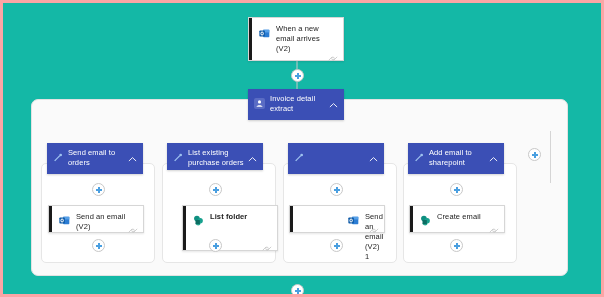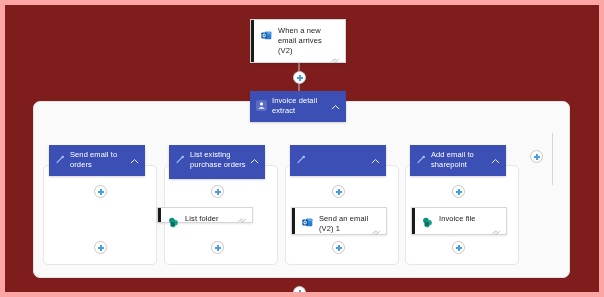--- a/index.html
+++ b/index.html
@@ -4,22 +4,22 @@
 <style>
   html,body{margin:0;padding:0;}
   body{
     width:604px;height:297px;overflow:hidden;
     background:#ffffff;
     font-family:"Liberation Sans","DejaVu Sans",sans-serif;
     -webkit-font-smoothing:antialiased;
   }
   #canvas{
     position:relative;width:604px;height:297px;
-    background:#7f1d1d;
-    border:5px solid #fca5a5;
+    background:#14b8a6;
+    border:3px solid #fca5a5;
     box-sizing:border-box;
     overflow:hidden;
   }
   .svg-layer{position:absolute;left:0;top:0;width:604px;height:297px;pointer-events:none;}
 
   
   .card{
     position:absolute;
     background:#ffffff;
     border:1px solid #d6d6d6;
@@ -185,138 +185,159 @@
     <span class="bn-title">Send email to orders</span>
     <span class="bn-chevron">
       <svg width="9" height="7" viewBox="0 0 10 7">
         <path d="M1 5.2 L5 1.4 L9 5.2" fill="none" stroke="#ffffff" stroke-width="1"></path>
       </svg>
     </span>
   </div>
 
   <div class="plus" style="left:89px;top:180px;"></div>
 
-
-  <div class="plus" style="left:89px;top:236px;"></div>
-
-  <div class="branch-box" style="left:159px;top:160px;width:114px;height:100px;"></div>
-
-  <div class="bluenode" style="left:164px;top:140px;width:96px;height:34px;">
-    <span class="bn-icon">
-      <svg width="10" height="10" viewBox="0 0 12 12">
-        <path d="M2 9.5 L8.2 3.2" stroke="#9fc3f0" stroke-width="1.5" fill="none"></path>
-        <circle cx="9.2" cy="2.4" r="1.6" fill="#9fc3f0"></circle>
-      </svg>
-    </span>
-    <span class="bn-title">List existing purchase orders</span>
-    <span class="bn-chevron">
-      <svg width="9" height="7" viewBox="0 0 10 7">
-        <path d="M1 5.2 L5 1.4 L9 5.2" fill="none" stroke="#ffffff" stroke-width="1"></path>
-      </svg>
-    </span>
-  </div>
-
-  <div class="plus" style="left:206px;top:180px;"></div>
-
-  <div class="card" style="left:152px;top:202px;width:96px;height:16px;">
-    <div class="accent"></div>
-    <div class="card-top">
-      <span style="flex:0 0 auto;margin-top:0px;">
-        <svg width="11" height="11" viewBox="0 0 14 14">
-          <circle cx="5" cy="4.6" r="3.6" fill="#0f8f80"></circle>
-          <circle cx="9.2" cy="7.2" r="3.3" fill="#17a08e"></circle>
-          <circle cx="6.6" cy="10.4" r="3" fill="#2fb39c"></circle>
-          <rect x="3.2" y="6.4" width="5.6" height="5.4" rx="0.8" fill="#0b6d62"></rect>
-        </svg>
-      </span>
-      <span class="card-title">List folder</span>
-    </div>
-    <span class="card-foot">
-      <svg width="10" height="9" viewBox="0 0 12 10">
-        <path d="M1 7 L5 3 M7 7 L11 3" stroke="#8a8a8a" stroke-width="1.1" fill="none"></path>
-        <circle cx="6" cy="5" r="1.6" fill="none" stroke="#8a8a8a" stroke-width="1"></circle>
-      </svg>
-    </span>
-  </div>
-
-  <div class="plus" style="left:206px;top:236px;"></div>
-
-  <div class="branch-box" style="left:280px;top:160px;width:114px;height:100px;"></div>
-
-  <div class="bluenode" style="left:285px;top:140px;width:96px;height:31px;">
-    <span class="bn-icon">
-      <svg width="10" height="10" viewBox="0 0 12 12">
-        <path d="M2 9.5 L8.2 3.2" stroke="#9fc3f0" stroke-width="1.5" fill="none"></path>
-        <circle cx="9.2" cy="2.4" r="1.6" fill="#9fc3f0"></circle>
-      </svg>
-    </span>
-    <span class="bn-chevron">
-      <svg width="9" height="7" viewBox="0 0 10 7">
-        <path d="M1 5.2 L5 1.4 L9 5.2" fill="none" stroke="#ffffff" stroke-width="1"></path>
-      </svg>
-    </span>
-  </div>
-
-  <div class="plus" style="left:327px;top:180px;"></div>
-
-  <div class="card" style="left:286px;top:202px;width:96px;height:28px;">
+  <div class="card" style="left:45px;top:202px;width:96px;height:28px;">
     <div class="accent"></div>
     <div class="card-top">
       <span style="flex:0 0 auto;margin-top:0px;">
         <svg width="11" height="11" viewBox="0 0 16 16">
           <rect x="6" y="2.5" width="9" height="11" rx="1" fill="#2b7cd3"></rect>
           <rect x="6" y="2.5" width="9" height="4" fill="#56a0e8"></rect>
           <rect x="0.5" y="3.5" width="8" height="9" rx="1.2" fill="#0f5ba8"></rect>
           <ellipse cx="4.5" cy="8" rx="2.3" ry="2.8" fill="#ffffff"></ellipse>
           <ellipse cx="4.5" cy="8" rx="1.1" ry="1.6" fill="#0f5ba8"></ellipse>
         </svg>
       </span>
-      <span class="card-title">Send an email (V2) 1</span>
-    </div>
-    <span class="card-foot">
-      <svg width="10" height="9" viewBox="0 0 12 10">
-        <path d="M1 7 L5 3 M7 7 L11 3" stroke="#8a8a8a" stroke-width="1.1" fill="none"></path>
-        <circle cx="6" cy="5" r="1.6" fill="none" stroke="#8a8a8a" stroke-width="1"></circle>
-      </svg>
-    </span>
-  </div>
-
-  <div class="plus" style="left:327px;top:236px;"></div>
-
-  <div class="branch-box" style="left:400px;top:160px;width:114px;height:100px;"></div>
-
-  <div class="bluenode" style="left:405px;top:140px;width:96px;height:31px;">
+      <span class="card-title">Send an email (V2)</span>
+    </div>
+    <span class="card-foot">
+      <svg width="10" height="9" viewBox="0 0 12 10">
+        <path d="M1 7 L5 3 M7 7 L11 3" stroke="#8a8a8a" stroke-width="1.1" fill="none"></path>
+        <circle cx="6" cy="5" r="1.6" fill="none" stroke="#8a8a8a" stroke-width="1"></circle>
+      </svg>
+    </span>
+  </div>
+
+  <div class="plus" style="left:89px;top:236px;"></div>
+
+  <div class="branch-box" style="left:159px;top:160px;width:114px;height:100px;"></div>
+
+  <div class="bluenode" style="left:164px;top:140px;width:96px;height:27px;">
     <span class="bn-icon">
       <svg width="10" height="10" viewBox="0 0 12 12">
         <path d="M2 9.5 L8.2 3.2" stroke="#9fc3f0" stroke-width="1.5" fill="none"></path>
         <circle cx="9.2" cy="2.4" r="1.6" fill="#9fc3f0"></circle>
       </svg>
     </span>
-    <span class="bn-title">Add email to sharepoint</span>
-    <span class="bn-chevron">
-      <svg width="9" height="7" viewBox="0 0 10 7">
-        <path d="M1 5.2 L5 1.4 L9 5.2" fill="none" stroke="#ffffff" stroke-width="1"></path>
-      </svg>
-    </span>
-  </div>
-
-  <div class="plus" style="left:447px;top:180px;"></div>
-
-  <div class="card" style="left:406px;top:202px;width:96px;height:28px;">
+    <span class="bn-title">List existing purchase orders</span>
+    <span class="bn-chevron">
+      <svg width="9" height="7" viewBox="0 0 10 7">
+        <path d="M1 5.2 L5 1.4 L9 5.2" fill="none" stroke="#ffffff" stroke-width="1"></path>
+      </svg>
+    </span>
+  </div>
+
+  <div class="plus" style="left:206px;top:180px;"></div>
+
+  <div class="card" style="left:179px;top:202px;width:96px;height:46px;font-weight:bold;">
     <div class="accent"></div>
     <div class="card-top">
       <span style="flex:0 0 auto;margin-top:0px;">
         <svg width="11" height="11" viewBox="0 0 14 14">
           <circle cx="5" cy="4.6" r="3.6" fill="#0f8f80"></circle>
           <circle cx="9.2" cy="7.2" r="3.3" fill="#17a08e"></circle>
           <circle cx="6.6" cy="10.4" r="3" fill="#2fb39c"></circle>
           <rect x="3.2" y="6.4" width="5.6" height="5.4" rx="0.8" fill="#0b6d62"></rect>
         </svg>
       </span>
-      <span class="card-title">Invoice file</span>
+      <span class="card-title">List folder</span>
+    </div>
+    <span class="card-foot">
+      <svg width="10" height="9" viewBox="0 0 12 10">
+        <path d="M1 7 L5 3 M7 7 L11 3" stroke="#8a8a8a" stroke-width="1.1" fill="none"></path>
+        <circle cx="6" cy="5" r="1.6" fill="none" stroke="#8a8a8a" stroke-width="1"></circle>
+      </svg>
+    </span>
+  </div>
+
+  <div class="plus" style="left:206px;top:236px;"></div>
+
+  <div class="branch-box" style="left:280px;top:160px;width:114px;height:100px;"></div>
+
+  <div class="bluenode" style="left:285px;top:140px;width:96px;height:31px;">
+    <span class="bn-icon">
+      <svg width="10" height="10" viewBox="0 0 12 12">
+        <path d="M2 9.5 L8.2 3.2" stroke="#9fc3f0" stroke-width="1.5" fill="none"></path>
+        <circle cx="9.2" cy="2.4" r="1.6" fill="#9fc3f0"></circle>
+      </svg>
+    </span>
+    <span class="bn-chevron">
+      <svg width="9" height="7" viewBox="0 0 10 7">
+        <path d="M1 5.2 L5 1.4 L9 5.2" fill="none" stroke="#ffffff" stroke-width="1"></path>
+      </svg>
+    </span>
+  </div>
+
+  <div class="plus" style="left:327px;top:180px;"></div>
+
+  <div class="card" style="left:286px;top:202px;width:96px;height:28px;padding-left:48px;">
+    <div class="accent"></div>
+    <div class="card-top">
+      <span style="flex:0 0 auto;margin-top:0px;">
+        <svg width="11" height="11" viewBox="0 0 16 16">
+          <rect x="6" y="2.5" width="9" height="11" rx="1" fill="#2b7cd3"></rect>
+          <rect x="6" y="2.5" width="9" height="4" fill="#56a0e8"></rect>
+          <rect x="0.5" y="3.5" width="8" height="9" rx="1.2" fill="#0f5ba8"></rect>
+          <ellipse cx="4.5" cy="8" rx="2.3" ry="2.8" fill="#ffffff"></ellipse>
+          <ellipse cx="4.5" cy="8" rx="1.1" ry="1.6" fill="#0f5ba8"></ellipse>
+        </svg>
+      </span>
+      <span class="card-title">Send an email (V2) 1</span>
+    </div>
+    <span class="card-foot">
+      <svg width="10" height="9" viewBox="0 0 12 10">
+        <path d="M1 7 L5 3 M7 7 L11 3" stroke="#8a8a8a" stroke-width="1.1" fill="none"></path>
+        <circle cx="6" cy="5" r="1.6" fill="none" stroke="#8a8a8a" stroke-width="1"></circle>
+      </svg>
+    </span>
+  </div>
+
+  <div class="plus" style="left:327px;top:236px;"></div>
+
+  <div class="branch-box" style="left:400px;top:160px;width:114px;height:100px;"></div>
+
+  <div class="bluenode" style="left:405px;top:140px;width:96px;height:31px;">
+    <span class="bn-icon">
+      <svg width="10" height="10" viewBox="0 0 12 12">
+        <path d="M2 9.5 L8.2 3.2" stroke="#9fc3f0" stroke-width="1.5" fill="none"></path>
+        <circle cx="9.2" cy="2.4" r="1.6" fill="#9fc3f0"></circle>
+      </svg>
+    </span>
+    <span class="bn-title">Add email to sharepoint</span>
+    <span class="bn-chevron">
+      <svg width="9" height="7" viewBox="0 0 10 7">
+        <path d="M1 5.2 L5 1.4 L9 5.2" fill="none" stroke="#ffffff" stroke-width="1"></path>
+      </svg>
+    </span>
+  </div>
+
+  <div class="plus" style="left:447px;top:180px;"></div>
+
+  <div class="card" style="left:406px;top:202px;width:96px;height:28px;">
+    <div class="accent"></div>
+    <div class="card-top">
+      <span style="flex:0 0 auto;margin-top:0px;">
+        <svg width="11" height="11" viewBox="0 0 14 14">
+          <circle cx="5" cy="4.6" r="3.6" fill="#0f8f80"></circle>
+          <circle cx="9.2" cy="7.2" r="3.3" fill="#17a08e"></circle>
+          <circle cx="6.6" cy="10.4" r="3" fill="#2fb39c"></circle>
+          <rect x="3.2" y="6.4" width="5.6" height="5.4" rx="0.8" fill="#0b6d62"></rect>
+        </svg>
+      </span>
+      <span class="card-title">Create email</span>
     </div>
     <span class="card-foot">
       <svg width="10" height="9" viewBox="0 0 12 10">
         <path d="M1 7 L5 3 M7 7 L11 3" stroke="#8a8a8a" stroke-width="1.1" fill="none"></path>
         <circle cx="6" cy="5" r="1.6" fill="none" stroke="#8a8a8a" stroke-width="1"></circle>
       </svg>
     </span>
   </div>
 
   <div class="plus" style="left:447px;top:236px;"></div>

